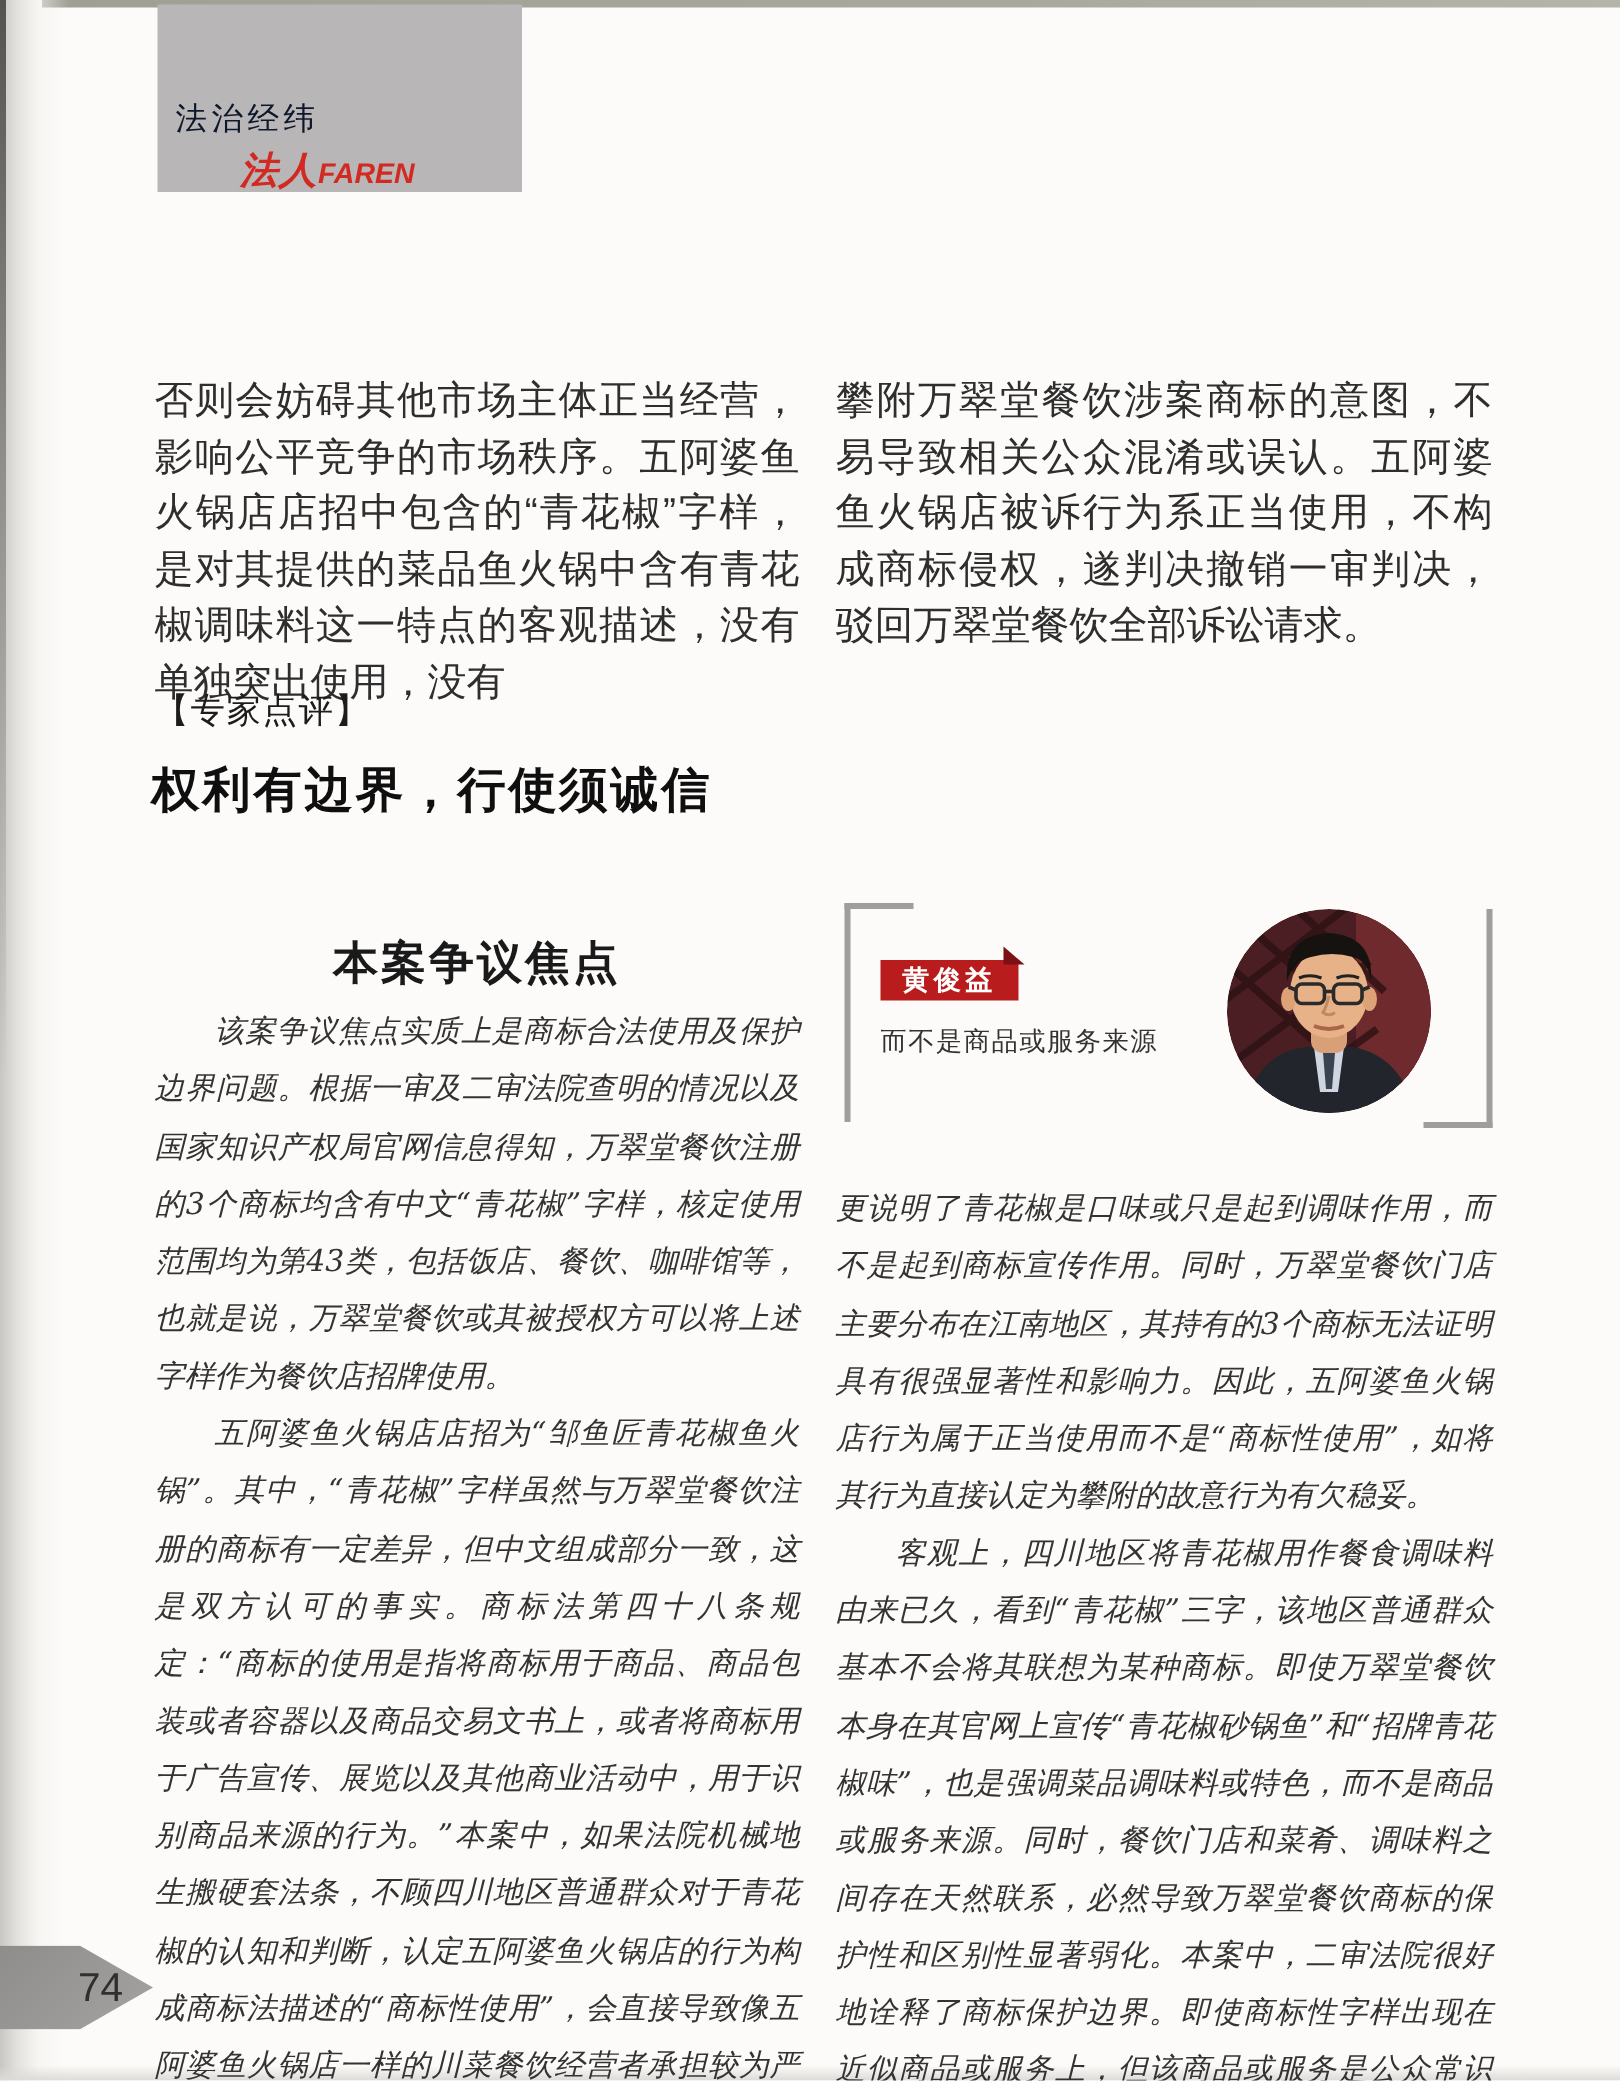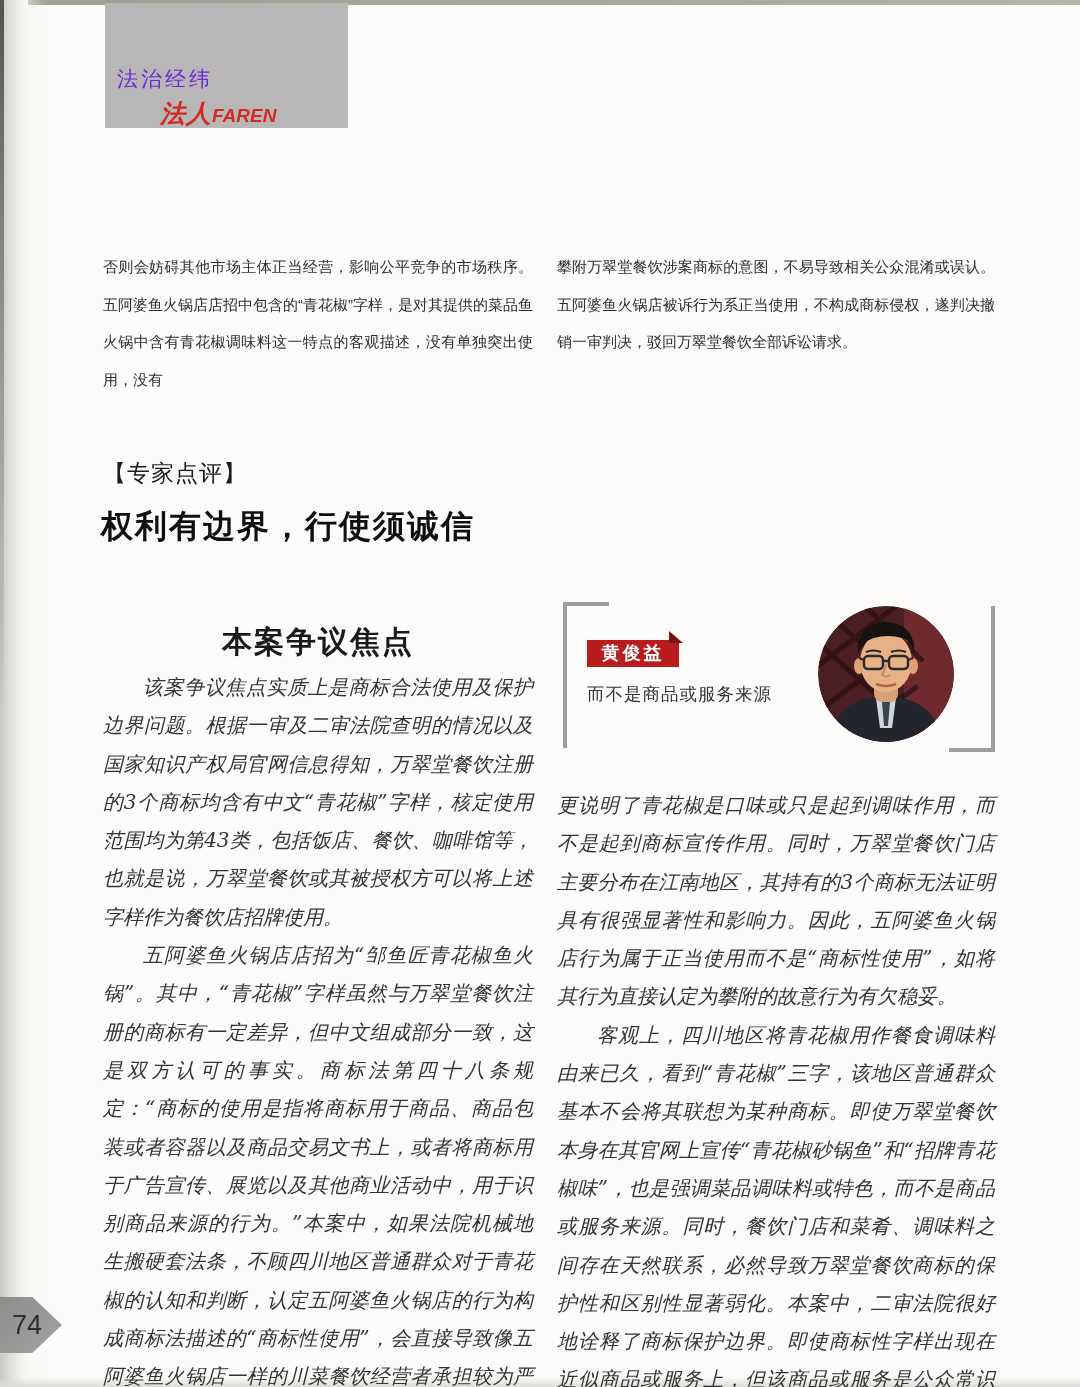--- a/index.html
+++ b/index.html
@@ -14,30 +14,30 @@
     background:linear-gradient(to right,#8f8f83,#9a9a8e 60%,#a8a89c);opacity:.85;}
   .left-scan-shadow{position:absolute;left:0;top:0;width:46px;height:1387px;
     background:linear-gradient(to right,#c9c7c4 0px,#e4e2df 12px,rgba(244,243,240,.6) 26px,rgba(252,251,249,0) 46px);}
   .left-scan-edge{position:absolute;left:0;top:0;width:4px;height:720px;
     background:linear-gradient(to bottom,#55534f,#8d8b87 40%,rgba(160,158,154,0));}
   .bottom-scan{position:absolute;left:0;bottom:0;width:1080px;height:10px;
     background:linear-gradient(to bottom,rgba(230,228,225,0),#dddbd7);}
 
   
   .header-box{position:absolute;left:105px;top:3px;width:243px;height:125px;background:#b8b6b6;}
-  .header-section{position:absolute;left:12px;top:62px;font-size:21px;letter-spacing:3px;color:#6d28d9;
+  .header-section{position:absolute;left:12px;top:62px;font-size:21px;letter-spacing:3px;color:#0f172a;
     font-family:"Liberation Sans",sans-serif;}
   .logo{position:absolute;left:12px;top:94px;white-space:nowrap;margin-left:43px;}
   .logo .cn{font-size:25px;font-weight:bold;font-style:italic;color:#d22a23;letter-spacing:1px;
     font-family:"Liberation Sans",sans-serif;}
   .logo .en{font-size:19px;font-weight:bold;font-style:italic;color:#d22a23;letter-spacing:0px;
     font-family:"Liberation Sans",sans-serif;}
 
   
-  .intro{position:absolute;top:248px;font-size:15px;line-height:37.5px;
+  .intro{position:absolute;top:248px;font-size:26px;line-height:37.5px;
     text-align:justify;color:#2e2e2e;font-family:"Liberation Sans",sans-serif;}
   .intro.left{left:103px;width:430px;}
   .intro.right{left:557px;width:438px;}
 
   
   .kicker{position:absolute;left:103px;top:458px;font-size:23px;color:#1c1c1c;
     font-family:Liberation Mono, monospace;letter-spacing:1px;}
   .big-title{position:absolute;left:101px;top:505px;font-size:32px;font-weight:bold;color:#0f0f0f;
     letter-spacing:2px;font-family:"Liberation Sans",sans-serif;}
 
@@ -65,21 +65,21 @@
     border-left:14px solid #7a1115;border-top:12px solid transparent;}
   .affiliation{position:absolute;left:30px;top:82px;font-size:17.5px;color:#333;
     font-family:"Liberation Sans",sans-serif;letter-spacing:1px;}
   .avatar{position:absolute;left:261px;top:6px;width:136px;height:136px;border-radius:50%;overflow:hidden;}
 
   
   .pagenum{position:absolute;left:0;top:1297px;width:62px;height:56px;color:#2f2f2f;
     background:linear-gradient(135deg,#8f8d8b,#a5a3a1);
     clip-path:polygon(0 0,52% 0,100% 50%,52% 100%,0 100%);
     font-size:27px;font-family:"Liberation Sans",sans-serif;
-    display:flex;align-items:center;}
+    display:flex;align-items:center;padding-left:40px;}
   .pagenum span{margin-left:12px;}
 </style>
 </head>
 <body>
 
 <div class="top-scan-line"></div>
 <div class="left-scan-shadow"></div>
 <div class="left-scan-edge"></div>
 <div class="bottom-scan"></div>
 

